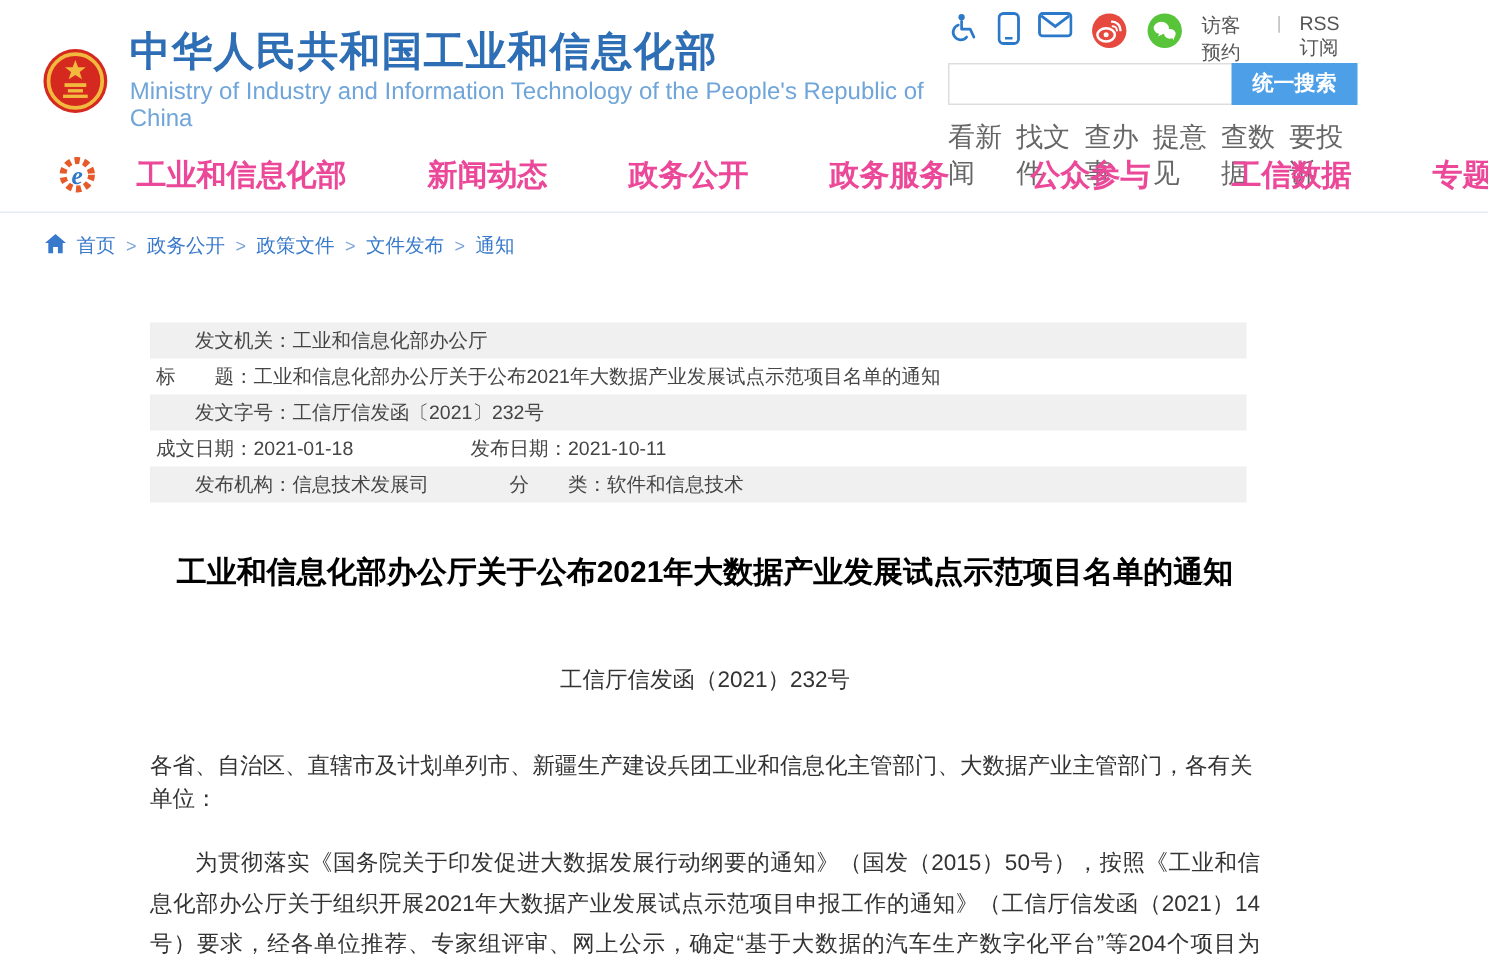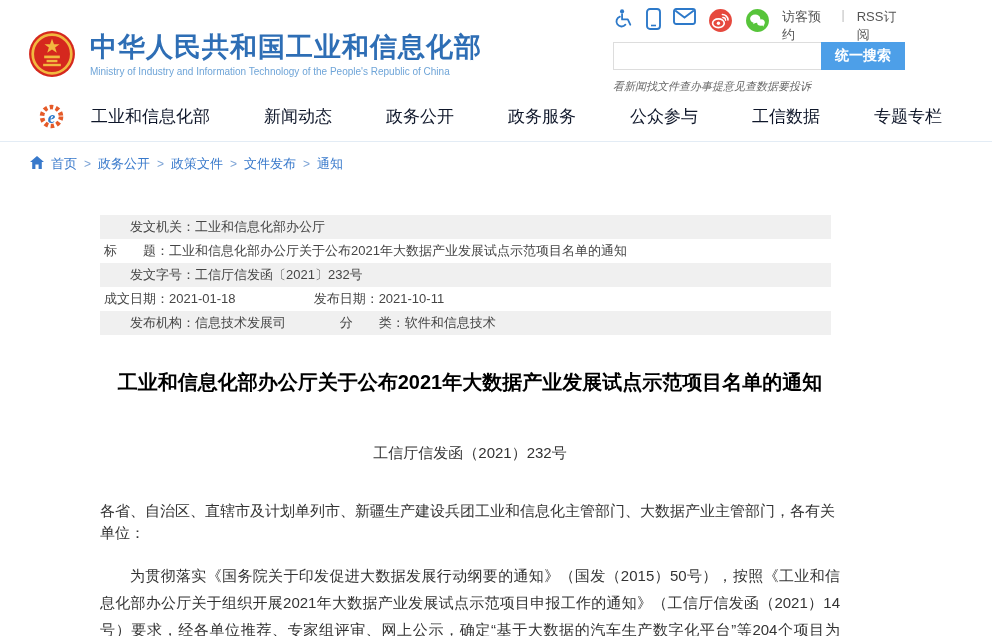--- a/index.html
+++ b/index.html
@@ -4,34 +4,34 @@
 <style>
   html,body{margin:0;padding:0;background:#fff;}
   body{
     width:992px;height:636px;overflow:hidden;position:relative;
     font-family:"Liberation Sans","DejaVu Sans",sans-serif;color:#333;
   }
   
   .header{display:flex;justify-content:space-between;height:92px;}
   .brand{display:flex;align-items:center;gap:14px;margin:16px 12px 0 28px;}
   .brand-text .zh{font-size:27px;font-weight:bold;color:#2e6eb5;letter-spacing:1px;line-height:30px;}
-  .brand-text .en{font-size:10px;color:#6fa5d8;margin-top:4px;}
+  .brand-text .en{font-size:16px;color:#6fa5d8;margin-top:4px;}
   .top-right{width:292px;margin:8px 87px 0 0;}
   .icon-row{display:flex;align-items:flex-start;gap:12px;justify-content:flex-end;height:26px;}
   .icon-row .txt-link{font-size:13px;color:#555;text-decoration:none;}
   .icon-row .divider{color:#bbb;font-size:12px;}
   .search-row{display:flex;margin-top:8px;height:28px;}
   .search-row input{flex:1;border:1px solid #ddd;border-right:none;outline:none;padding:0 6px;font-size:13px;}
   .search-row button{width:84px;background:#4d9fe8;color:#fff;border:none;font-size:14px;font-weight:bold;cursor:pointer;}
-  .quick-links{display:flex;justify-content:flex-start;margin-top:9px;font-size:11px;color:#666;font-style:italic;}
+  .quick-links{display:flex;justify-content:space-between;margin-top:9px;font-size:18px;color:#666;}
   .quick-links a{color:#666;text-decoration:none;}
   
   .nav{display:flex;align-items:center;height:49px;border-bottom:1px solid #e3ecf5;padding-left:38px;}
   .nav .gear{margin-right:26px;display:flex;align-items:center;}
-  .nav a{font-size:17px;font-weight:normal;color:#0f172a;text-decoration:none;margin-right:54px;white-space:nowrap;}
+  .nav a{font-size:20px;font-weight:bold;color:#ec4899;text-decoration:none;margin-right:54px;white-space:nowrap;}
   
   .breadcrumb{display:flex;align-items:center;gap:7px;padding:13px 0 12px 30px;font-size:13px;color:#3879cb;}
   .breadcrumb a{color:#3879cb;text-decoration:none;}
   .breadcrumb .sep{color:#7da4d6;font-size:12px;}
   
   .content{margin:30px 0 0 100px;width:740px;}
   .meta-table{width:731px;font-size:13px;color:#454545;}
   .meta-row{height:24px;line-height:24px;padding-left:4px;white-space:nowrap;overflow:hidden;}
   .meta-row.alt{background:#f0f0f0;padding-left:30px;}
   .cell-left{display:inline-block;width:206px;}

